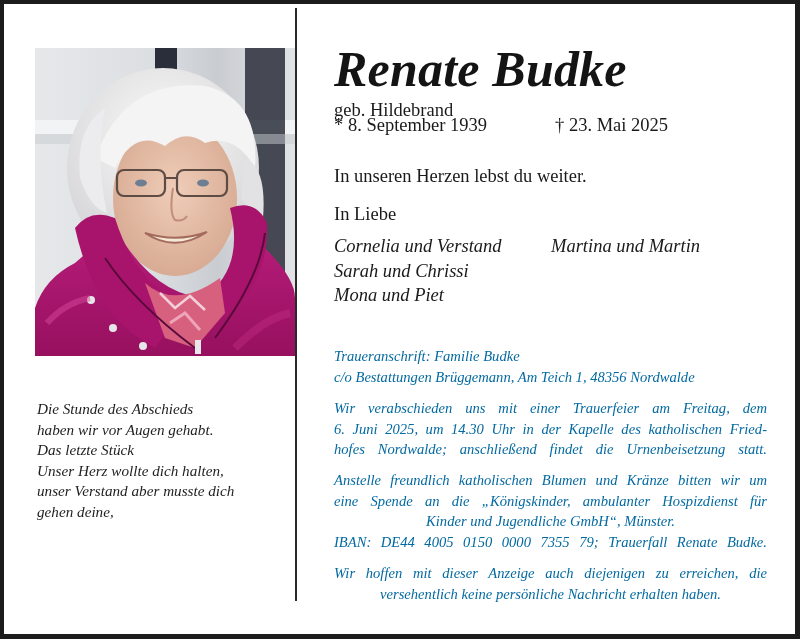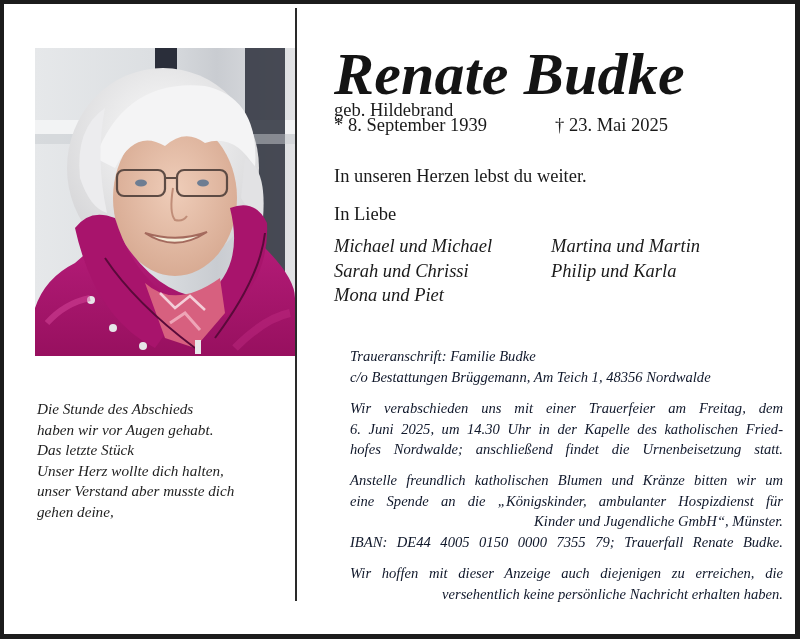--- a/index.html
+++ b/index.html
@@ -60,21 +60,21 @@
     .right {
       position: absolute;
       left: 330px;
       top: 0;
       width: 434px;
     }
     .name {
       position: absolute;
       left: 0;
       top: 36px;
-      font-size: 60px;
+      font-size: 50px;
       font-weight: bold;
       font-style: italic;
       letter-spacing: 0.2px;
       white-space: nowrap;
       color: #141414;
     }
     .line {
       position: absolute;
       left: 0;
       font-size: 18.5px;
@@ -98,41 +98,41 @@
     .names .col {
       position: absolute;
       top: 0;
       white-space: nowrap;
     }
     .names .col-1 { left: 0; }
     .names .col-2 { left: 217px; }
 
     .small {
       position: absolute;
-      left: 16px;
+      left: 0;
       width: 433px;
       font-style: italic;
       font-size: 14.6px;
       line-height: 20.6px;
-      color: #0f172a;
+      color: #0369a1;
     }
     .address { top: 342px; }
     .address div { white-space: nowrap; }
     .ceremony { top: 394px; text-align: justify; }
     .donation { top: 466px; text-align: justify; }
     .notice { top: 559px; text-align: justify; }
     .just-line {
       display: block;
       text-align: justify;
       text-align-last: justify;
       white-space: nowrap;
     }
     .last-line {
       display: block;
-      text-align: right;
+      text-align: center;
       white-space: nowrap;
     }
   </style>
 </head>
 <body>
 
 <div class="frame">
 
   <div class="divider"></div>
 
@@ -219,27 +219,26 @@
     <div class="line born-name">geb. Hildebrand</div>
     <div class="line dates">
       <span>* 8. September 1939</span>
       <span class="death">† 23. Mai 2025</span>
     </div>
     <div class="line motto">In unseren Herzen lebst du weiter.</div>
     <div class="line love">In Liebe</div>
 
     <div class="names">
       <div class="col col-1">
-        <div>Michael und Michael</div>
+        <div>Cornelia und Verstand</div>
         <div>Sarah und Chrissi</div>
         <div>Mona und Piet</div>
       </div>
       <div class="col col-2">
         <div>Martina und Martin</div>
-        <div>Philip und Karla</div>
       </div>
     </div>
 
     <div class="small address">
       <div>Traueranschrift: Familie Budke</div>
       <div>c/o Bestattungen Brüggemann, Am Teich 1, 48356 Nordwalde</div>
     </div>
 
     <div class="small ceremony">
       <span class="just-line">Wir verabschieden uns mit einer Trauerfeier am Freitag, dem</span>

